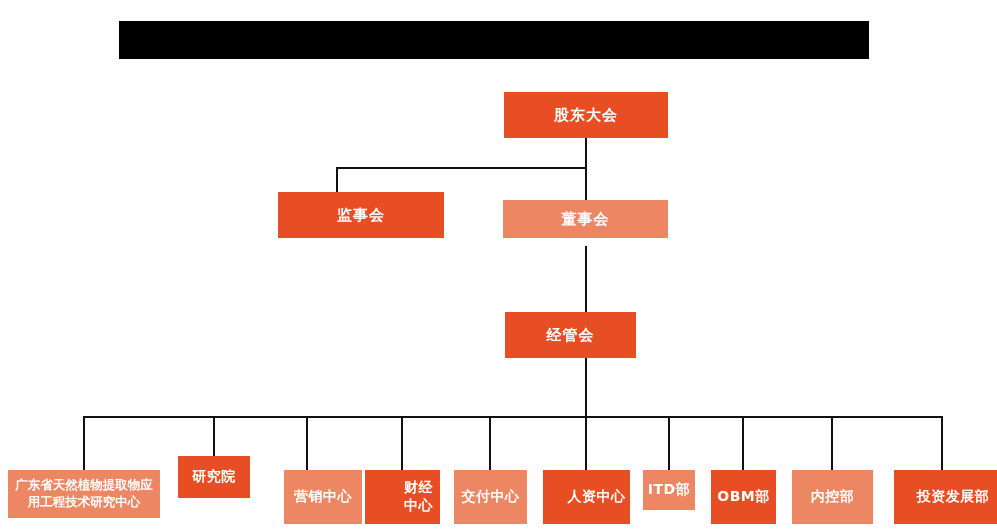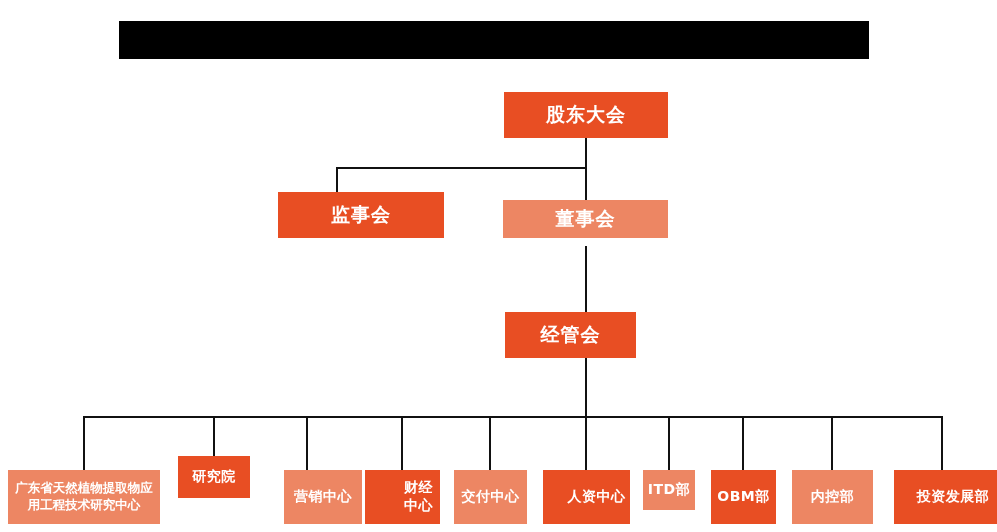--- a/index.html
+++ b/index.html
@@ -6,36 +6,36 @@
   .canvas {
     position:relative; width:997px; height:532px; background:#ffffff;
     font-family:"DejaVu Sans","Liberation Sans",sans-serif; overflow:hidden;
   }
   .redacted-bar { position:absolute; left:119px; top:21px; width:750px; height:38px; background:#000000; }
   .vline { position:absolute; width:2px; background:#111111; }
   .hline { position:absolute; height:2px; background:#111111; }
   .node {
     position:absolute; display:flex; align-items:center; justify-content:center;
     color:#ffffff; font-weight:bold; text-align:center; box-sizing:border-box;
-    font-size:19px; letter-spacing:1px;
+    font-size:15px; letter-spacing:1px;
   }
   .node.primary   { background:#e84e23; }
   .node.secondary { background:#ed8663; }
   .node.leaf { font-size:14px; letter-spacing:0.5px; }
   .node.leaf-long { font-size:12.5px; line-height:1.35; letter-spacing:0; padding:3px 4px; }
 
   
   .pos-shareholders { left:504px; top:92px;  width:164px; height:46px; }
   
   .pos-supervisory  { left:254px; top:192px; width:166px; height:46px;margin-left:24px; }
   .pos-board        { left:503px; top:200px; width:165px; height:38px; }
   
   .pos-management   { left:505px; top:312px; width:131px; height:46px; }
   
-  .pos-l0 { left:8px;   top:470px; width:152px; height:54px; }
+  .pos-l0 { left:8px;   top:470px; width:152px; height:48px; }
   .pos-l1 { left:178px; top:456px; width:72px;  height:42px; }
   .pos-l2 { left:284px; top:470px; width:78px;  height:54px; }
   .pos-l3 { left:365px; top:470px; width:75px;  height:54px;padding-left:32px; }
   .pos-l4 { left:454px; top:470px; width:73px;  height:54px; }
   .pos-l5 { left:543px; top:470px; width:87px;  height:54px;padding-left:20px; }
   .pos-l6 { left:643px; top:470px; width:52px;  height:40px; }
   .pos-l7 { left:711px; top:470px; width:65px;  height:54px; }
   .pos-l8 { left:792px; top:470px; width:81px;  height:54px; }
   .pos-l9 { left:894px; top:470px; width:118px;  height:54px; }
 </style>

